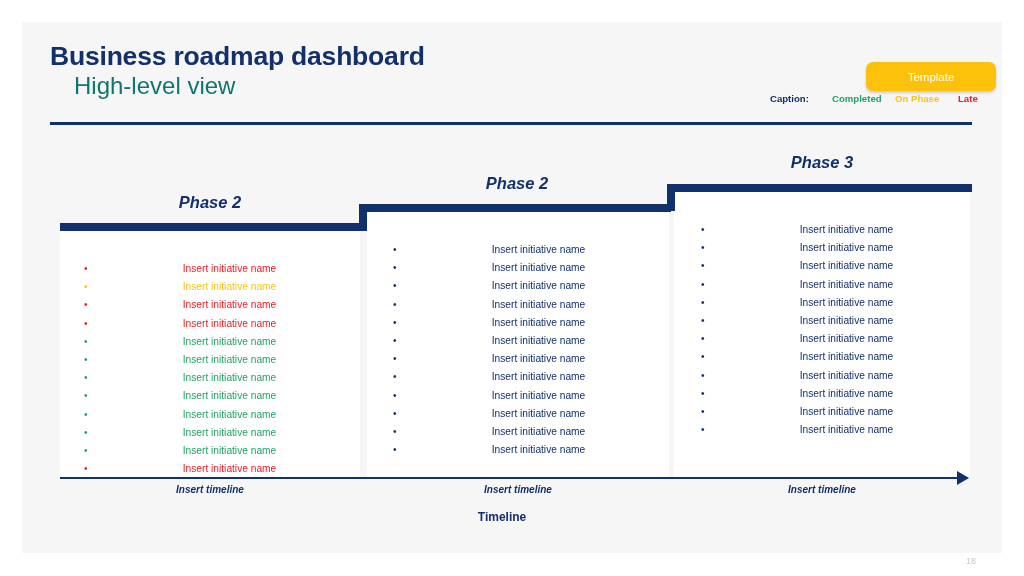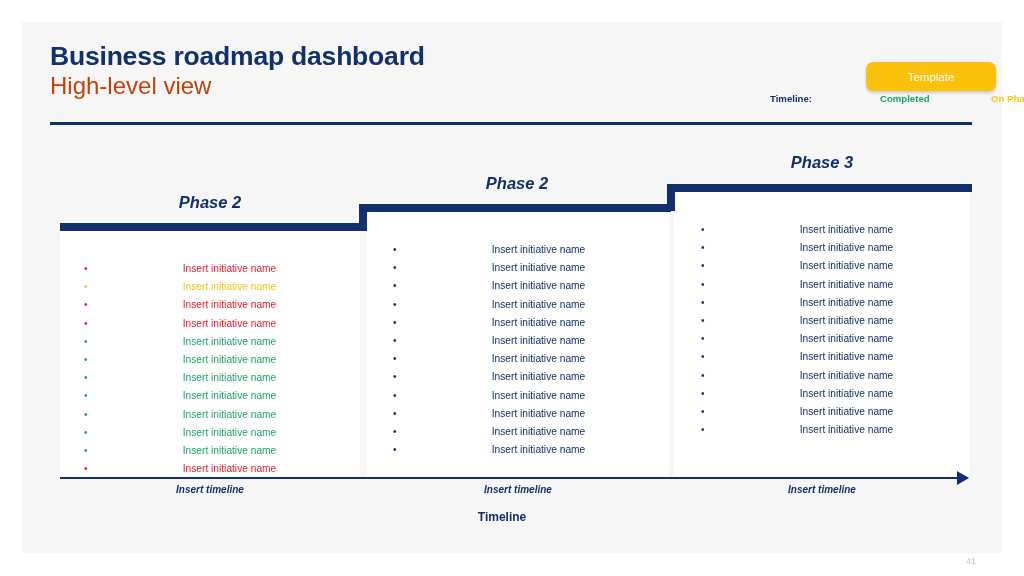--- a/index.html
+++ b/index.html
@@ -26,23 +26,24 @@
     font-size: 26.5px;
     font-weight: bold;
     color: #12306b;
     letter-spacing: -0.2px;
     line-height: 1.12;
     white-space: nowrap;
   }
   .title-sub {
     font-size: 24px;
     font-weight: normal;
-    color: #c2410c;
+    color: #0f766e;
     line-height: 1.15;
     white-space: nowrap;
+    margin-left: 24px;
   }
 
   .template-button {
     position: absolute;
     left: 844px; top: 40px;
     width: 130px; height: 29px;
     background: #fcc20b;
     border-radius: 7px;
     box-shadow: 0 2px 3px rgba(0,0,0,0.18);
     color: #ffffff;
@@ -56,21 +57,21 @@
   .caption-row {
     position: absolute;
     left: 748px; top: 71px;
     display: flex;
     align-items: baseline;
     gap: 0px;
     font-size: 9.6px;
     font-weight: bold;
   }
   .caption-label { color: #12306b; width: 62px; }
-  .legend-item { width: 63px; margin-left: 48px; }
+  .legend-item { width: 63px; }
   .legend-item.last { width: auto; }
 
   .header-rule {
     position: absolute;
     left: 28px; top: 100px;
     width: 922px; height: 3px;
     background: #12306b;
   }
 
   
@@ -170,21 +171,21 @@
 <div id="slide">
 
   <div class="title-block">
     <div class="title-main">Business roadmap dashboard</div>
     <div class="title-sub">High-level view</div>
   </div>
 
   <div class="template-button">Template</div>
 
   <div class="caption-row">
-    <span class="caption-label">Timeline:</span>
+    <span class="caption-label">Caption:</span>
     <span class="legend-item" style="color: rgb(31, 164, 99);">Completed</span>
     <span class="legend-item" style="color: rgb(245, 197, 24);">On Phase</span>
     <span class="legend-item last" style="color: rgb(237, 28, 36);">Late</span>
   </div>
 
   <div class="header-rule"></div>
 
   <div class="roadmap">
 
     <div class="phase-title" style="left:38px; top:171px; width:300px;">Phase 2</div>
@@ -248,13 +249,13 @@
 
     <div class="timeline-label" style="left:38px; width:300px;">Insert timeline</div>
     <div class="timeline-label" style="left:345px; width:302px;">Insert timeline</div>
     <div class="timeline-label" style="left:652px; width:296px;">Insert timeline</div>
 
     <div class="timeline-caption">Timeline</div>
   </div>
 
 </div>
 
-<div class="page-number">41</div>
+<div class="page-number">18</div>
 
 </body></html>

